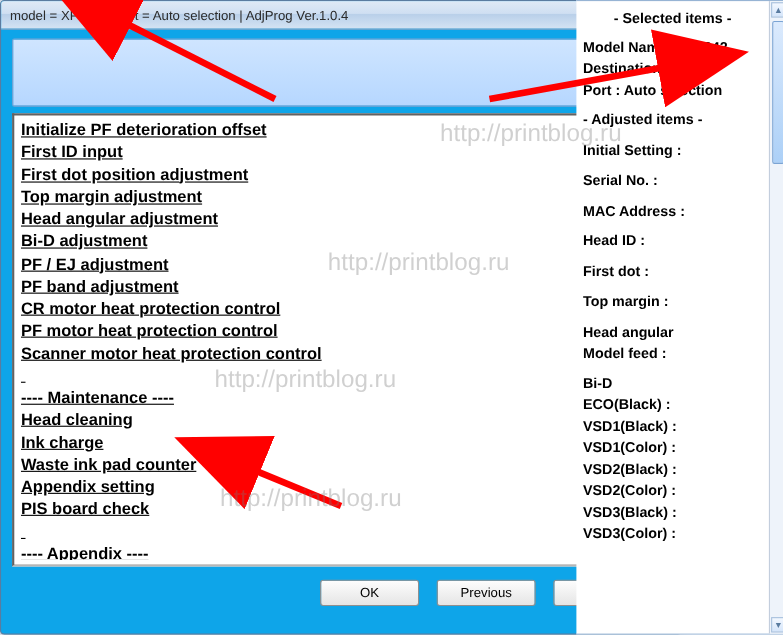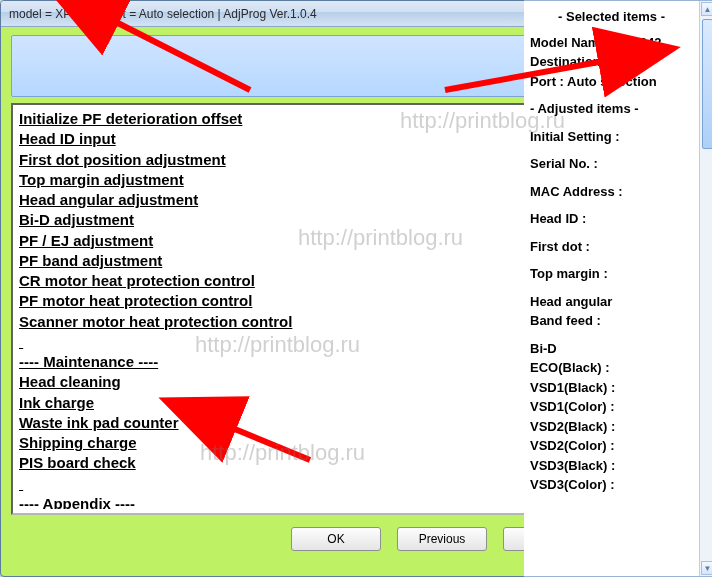--- a/index.html
+++ b/index.html
@@ -9,21 +9,21 @@
     background: #d7e4f2;
     width: 712px;
     height: 577px;
     overflow: hidden;
     position: relative;
   }
   .main-window {
     position: absolute;
     left: 0; top: 0;
     width: 620px; height: 577px;
-    background: #bef264;
+    background: #0ea5e9;
     border: 1px solid #5a7ca0;
     border-radius: 4px;
     box-shadow: 0 2px 10px rgba(0,0,0,.25);
     overflow: hidden;
   }
   .title-bar {
     height: 26px;
     background: linear-gradient(#dfe9f5,#cfdff2 45%,#b8cfe9 46%,#d4e3f3);
     border-bottom: 1px solid #8aa7c7;
     display: flex; align-items: center;
@@ -161,36 +161,36 @@
     <div class="close-btn">
         <span>✕</span>
       </div>
   </div>
 
   <div class="blue-panel"></div>
 
   <div class="list-area">
     <div class="list-content" id="list-content">
         <div>Initialize PF deterioration offset</div>
-        <div>Head ID input</div>
+        <div>First ID input</div>
         <div>First dot position adjustment</div>
         <div>Top margin adjustment</div>
         <div>Head angular adjustment</div>
         <div>Bi-D adjustment</div>
         <div>PF / EJ adjustment</div>
         <div>PF band adjustment</div>
         <div>CR motor heat protection control</div>
         <div>PF motor heat protection control</div>
         <div>Scanner motor heat protection control</div>
         <div>&nbsp;</div>
         <div>---- Maintenance ----</div>
         <div>Head cleaning</div>
         <div>Ink charge</div>
         <div>Waste ink pad counter</div>
-        <div>Shipping charge</div>
+        <div>Appendix setting</div>
         <div>PIS board check</div>
         <div>&nbsp;</div>
         <div>---- Appendix ----</div>
       </div>
     <div class="scrollbar">
       <div class="thumb"></div>
     </div>
   </div>
 
   <div class="button-row">
@@ -217,21 +217,21 @@
         <div>MAC Address :</div>
         <div class="spacer"></div>
         <div>Head ID :</div>
         <div class="spacer"></div>
         <div>First dot :</div>
         <div class="spacer"></div>
         <div>Top margin :</div>
         <div class="spacer"></div>
       </div>
     <div>Head angular</div>
-    <div> Band feed :</div>
+    <div> Model feed :</div>
     <div class="spacer"></div>
     <div>Bi-D</div>
     <div id="bid-lines">
         <div> ECO(Black) :</div>
         <div> VSD1(Black) :</div>
         <div> VSD1(Color) :</div>
         <div> VSD2(Black) :</div>
         <div> VSD2(Color) :</div>
         <div> VSD3(Black) :</div>
         <div> VSD3(Color) :</div>

